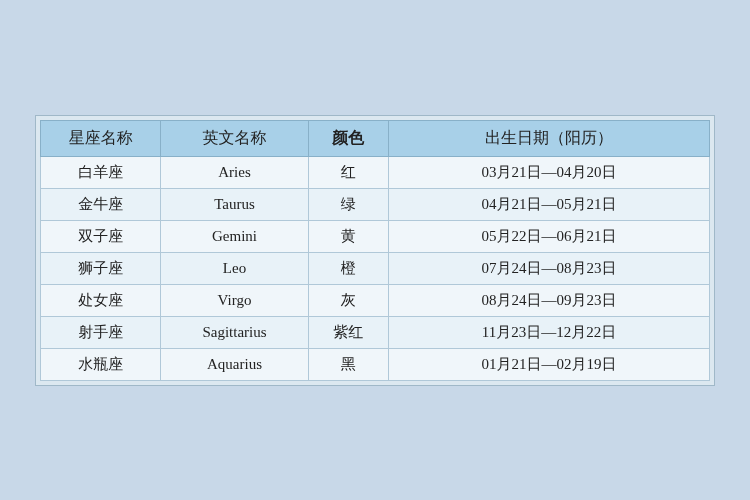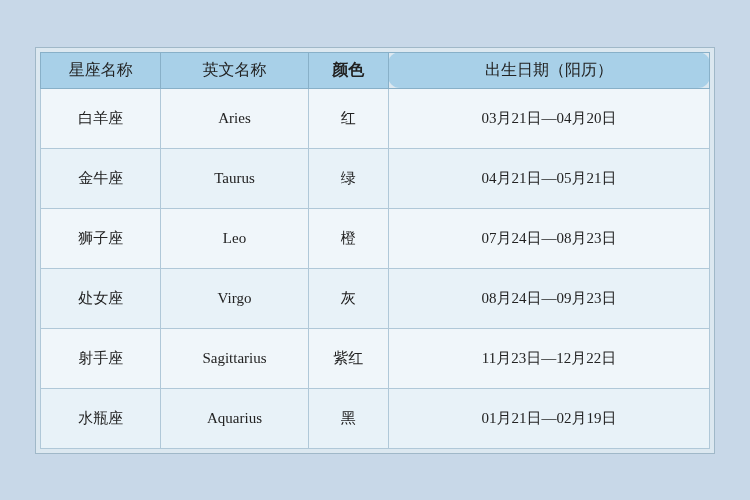--- a/index.html
+++ b/index.html
@@ -46,31 +46,31 @@
     tbody tr {
       background-color: #f0f6fa;
     }
 
     tbody tr:nth-child(even) {
       background-color: #e8f2f8;
     }
 
     tbody td {
       border: 1px solid #b0c8d8;
-      padding: 20px 10px;
+      padding: 6px 10px;
       text-align: center;
       font-size: 15px;
       color: #222;
       font-family: Liberation Serif, serif;
     }
 
     .col-cn { width: 18%; }
     .col-en { width: 22%; }
     .col-color { width: 12%; font-weight: bold; }
-    .col-date { width: 48%; border-radius: 12px; }
+    .col-date { width: 48%; }
   </style>
 </head>
 <body>
 
 <div class="table-container">
   <table>
     <thead>
       <tr>
         <th class="col-cn">星座名称</th>
         <th class="col-en">英文名称</th>
@@ -83,20 +83,26 @@
           <td>白羊座</td>
           <td>Aries</td>
           <td>红</td>
           <td>03月21日—04月20日</td>
         </tr>
         <tr>
           <td>金牛座</td>
           <td>Taurus</td>
           <td>绿</td>
           <td>04月21日—05月21日</td>
+        </tr>
+        <tr>
+          <td>双子座</td>
+          <td>Gemini</td>
+          <td>黄</td>
+          <td>05月22日—06月21日</td>
         </tr>
         <tr>
           <td>狮子座</td>
           <td>Leo</td>
           <td>橙</td>
           <td>07月24日—08月23日</td>
         </tr>
         <tr>
           <td>处女座</td>
           <td>Virgo</td>

